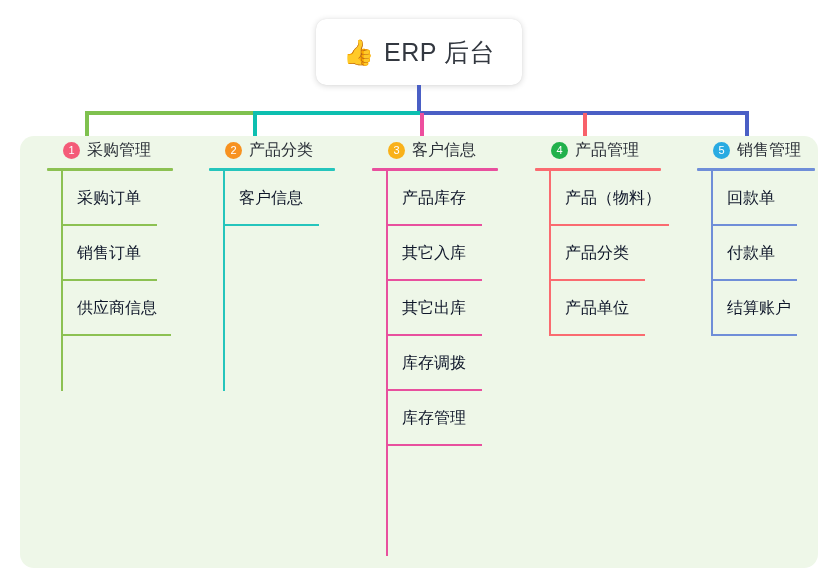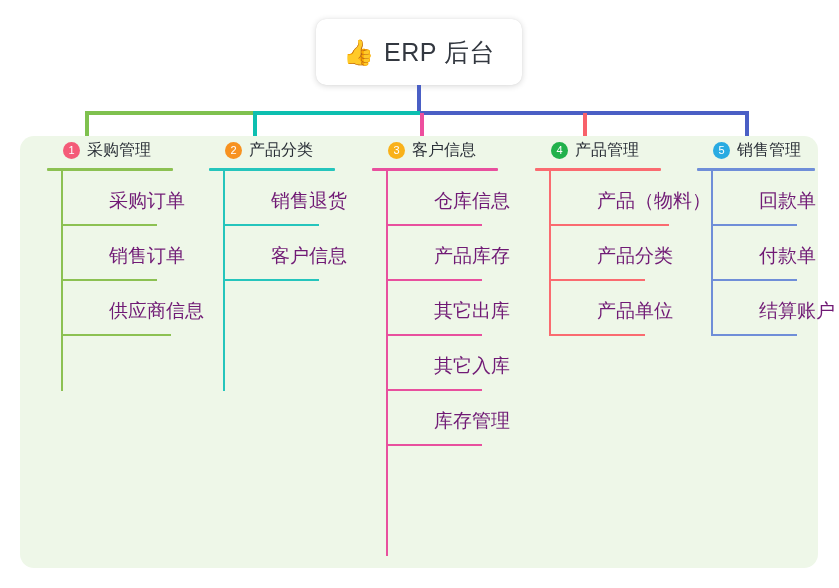--- a/index.html
+++ b/index.html
@@ -125,24 +125,23 @@
   .leaf {
     position: relative;
     height: 55px;
     box-sizing: border-box;
     padding-left: 16px;
   }
   .leaf-text {
     position: absolute;
     left: 16px;
     top: 17px;
-    font-size: 19px;
-    color: #701a75;
+    font-size: 16px;
+    color: #0f172a;
     white-space: nowrap;
-    margin-left: 32px;
   }
   .leaf-rule {
     position: absolute;
     left: 0;
     bottom: 0;
     height: 2px;
   }
 </style>
 </head>
 <body>
@@ -191,51 +190,47 @@
     </div>
     <div class="column" style="left: 189px; width: 160px;">
       <div class="col-header">
         <span class="badge" style="background: rgb(247, 146, 32);">2</span>
         <span class="col-title">产品分类</span>
       </div>
       <div class="col-underline" style="background: rgb(37, 197, 188); width: 126px;"></div>
       <div class="col-body">
         <div class="spine" style="background: rgb(37, 197, 188); height: 220px;"></div>
         <div class="leaf">
-          <span class="leaf-text">销售退货</span>
-          <div class="leaf-rule" style="background: rgb(37, 197, 188); width: 96px;"></div>
-        </div>
-        <div class="leaf">
           <span class="leaf-text">客户信息</span>
           <div class="leaf-rule" style="background: rgb(37, 197, 188); width: 96px;"></div>
         </div>
       </div>
     </div>
     <div class="column" style="left: 352px; width: 160px;">
       <div class="col-header">
         <span class="badge" style="background: rgb(249, 177, 25);">3</span>
         <span class="col-title">客户信息</span>
       </div>
       <div class="col-underline" style="background: rgb(232, 80, 158); width: 126px;"></div>
       <div class="col-body">
         <div class="spine" style="background: rgb(232, 80, 158); height: 385px;"></div>
         <div class="leaf">
-          <span class="leaf-text">仓库信息</span>
-          <div class="leaf-rule" style="background: rgb(232, 80, 158); width: 96px;"></div>
-        </div>
-        <div class="leaf">
           <span class="leaf-text">产品库存</span>
           <div class="leaf-rule" style="background: rgb(232, 80, 158); width: 96px;"></div>
         </div>
         <div class="leaf">
+          <span class="leaf-text">其它入库</span>
+          <div class="leaf-rule" style="background: rgb(232, 80, 158); width: 96px;"></div>
+        </div>
+        <div class="leaf">
           <span class="leaf-text">其它出库</span>
           <div class="leaf-rule" style="background: rgb(232, 80, 158); width: 96px;"></div>
         </div>
         <div class="leaf">
-          <span class="leaf-text">其它入库</span>
+          <span class="leaf-text">库存调拨</span>
           <div class="leaf-rule" style="background: rgb(232, 80, 158); width: 96px;"></div>
         </div>
         <div class="leaf">
           <span class="leaf-text">库存管理</span>
           <div class="leaf-rule" style="background: rgb(232, 80, 158); width: 96px;"></div>
         </div>
       </div>
     </div>
     <div class="column" style="left: 515px; width: 160px;">
       <div class="col-header">

